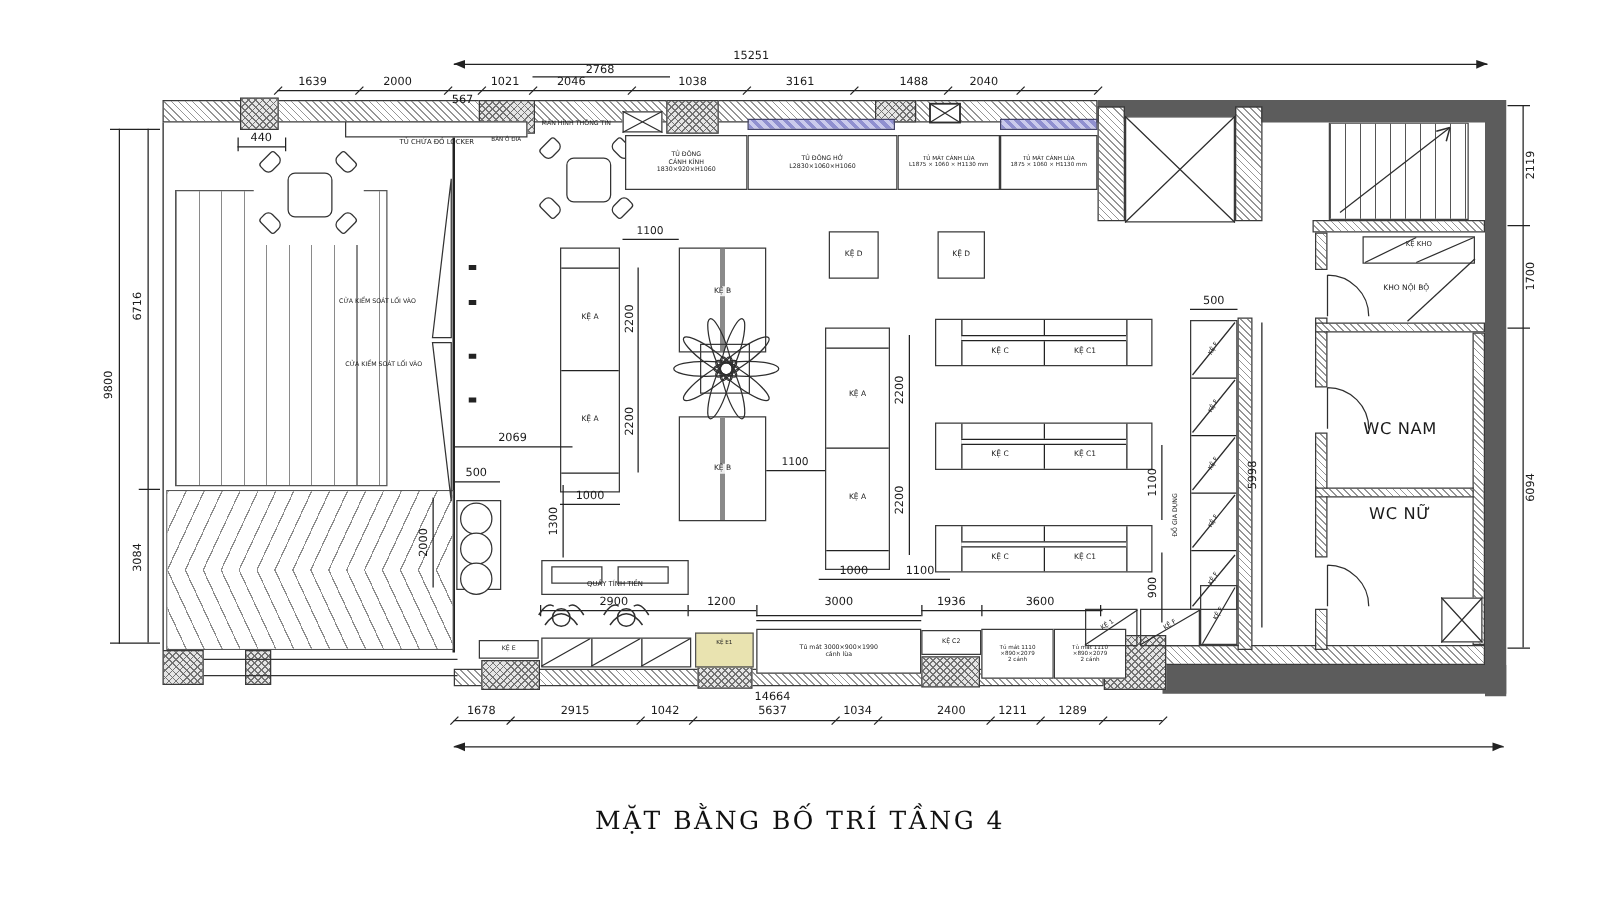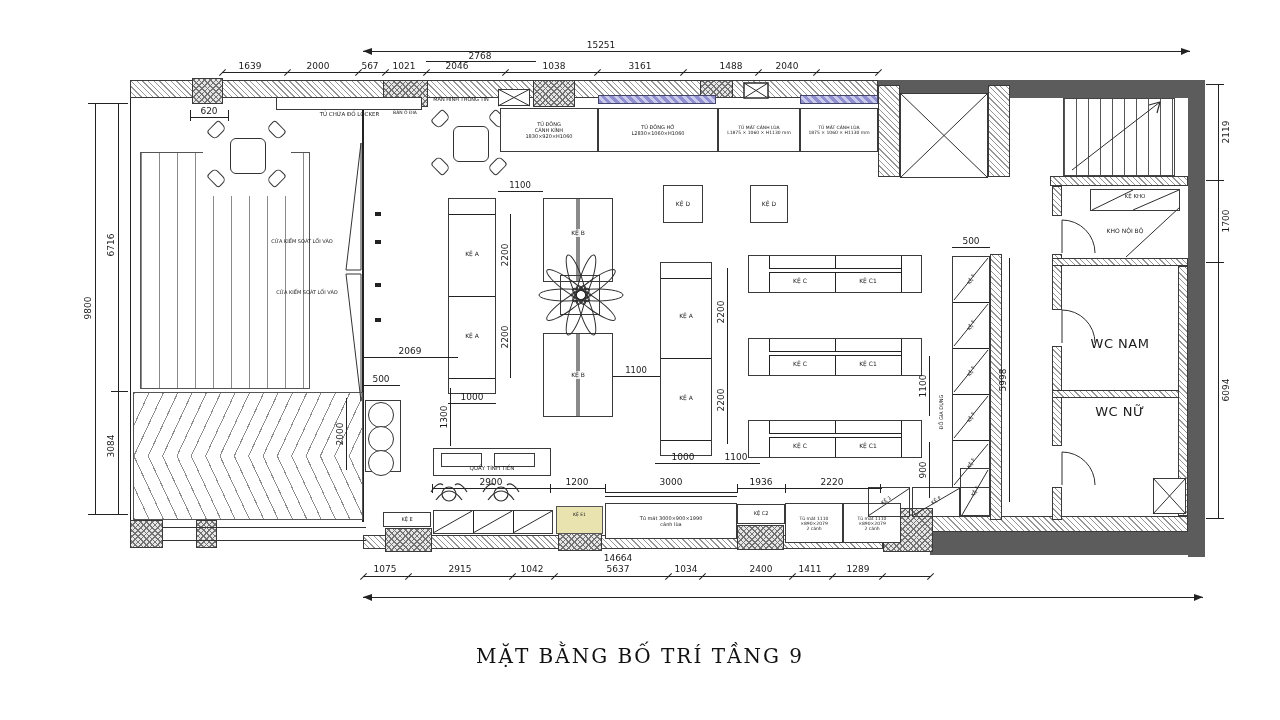--- a/index.html
+++ b/index.html
@@ -248,42 +248,42 @@
   <div class="box nobg" style="left:960px;top:468px;width:30px;height:48px;background:transparent"></div>
   <span class="r60" style="left:975px;top:491px">KỆ F</span>
 
   <div class="hl" style="left:363px;top:51px;width:827px"></div>
   <span class="dim" style="left:601px;top:41px">15251</span>
   <div class="hl" style="left:426px;top:61px;width:110px"></div>
   <span class="dim" style="left:480px;top:52px">2768</span>
   <div class="hl" style="left:222px;top:72px;width:656px"></div>
   <span class="dim" style="left:250px;top:62px">1639</span>
   <span class="dim" style="left:318px;top:62px">2000</span>
-  <span class="dim" style="left:370px;top:62px">567</span>
+  <span class="dim" style="left:370px;top:76px">567</span>
   <span class="dim" style="left:404px;top:62px">1021</span>
   <span class="dim" style="left:457px;top:62px">2046</span>
   <span class="dim" style="left:554px;top:62px">1038</span>
   <span class="dim" style="left:640px;top:62px">3161</span>
   <span class="dim" style="left:731px;top:62px">1488</span>
   <span class="dim" style="left:787px;top:62px">2040</span>
   <div class="tick" style="left:218px;top:72px"></div>
   <div class="tick" style="left:283px;top:72px"></div>
   <div class="tick" style="left:354px;top:72px"></div>
   <div class="tick" style="left:381px;top:72px"></div>
   <div class="tick" style="left:422px;top:72px"></div>
   <div class="tick" style="left:501px;top:72px"></div>
   <div class="tick" style="left:593px;top:72px"></div>
   <div class="tick" style="left:679px;top:72px"></div>
   <div class="tick" style="left:754px;top:72px"></div>
   <div class="tick" style="left:812px;top:72px"></div>
   <div class="tick" style="left:874px;top:72px"></div>
   <div class="hl" style="left:190px;top:117px;width:38px"></div>
   <div class="vl" style="left:190px;top:110px;height:11px"></div>
   <div class="vl" style="left:228px;top:110px;height:11px"></div>
-  <span class="dim" style="left:209px;top:107px">620</span>
+  <span class="dim" style="left:209px;top:107px">440</span>
 
   <div class="vl" style="left:95px;top:103px;height:412px"></div>
   <div class="vl" style="left:118px;top:103px;height:411px"></div>
   <div class="hl" style="left:88px;top:103px;width:40px"></div>
   <div class="hl" style="left:88px;top:514px;width:40px"></div>
   <div class="hl" style="left:111px;top:391px;width:17px"></div>
   <span class="dimv" style="left:88px;top:308px">9800</span>
   <span class="dimv" style="left:111px;top:245px">6716</span>
   <span class="dimv" style="left:111px;top:446px">3084</span>
 
@@ -331,51 +331,51 @@
   <div class="vl" style="left:929px;top:442px;height:56px"></div>
   <span class="dimv" style="left:923px;top:470px">900</span>
 
   <div class="hl" style="left:432px;top:488px;width:118px"></div>
   <div class="hl" style="left:550px;top:488px;width:55px"></div>
   <div class="hl" style="left:737px;top:488px;width:145px"></div>
   <span class="dim" style="left:491px;top:478px">2900</span>
   <span class="dim" style="left:577px;top:478px">1200</span>
   <span class="dim" style="left:671px;top:478px">3000</span>
   <span class="dim" style="left:761px;top:478px">1936</span>
-  <span class="dim" style="left:832px;top:478px">2220</span>
+  <span class="dim" style="left:832px;top:478px">3600</span>
   <div class="vl" style="left:432px;top:484px;height:9px"></div>
   <div class="vl" style="left:550px;top:484px;height:9px"></div>
   <div class="vl" style="left:605px;top:484px;height:9px"></div>
   <div class="vl" style="left:737px;top:484px;height:9px"></div>
   <div class="vl" style="left:785px;top:484px;height:9px"></div>
   <div class="vl" style="left:880px;top:484px;height:9px"></div>
 
   <div class="hl" style="left:363px;top:576px;width:567px"></div>
-  <span class="dim" style="left:385px;top:565px">1075</span>
+  <span class="dim" style="left:385px;top:565px">1678</span>
   <span class="dim" style="left:460px;top:565px">2915</span>
   <span class="dim" style="left:532px;top:565px">1042</span>
   <span class="dim" style="left:618px;top:565px">5637</span>
   <span class="dim" style="left:686px;top:565px">1034</span>
   <span class="dim" style="left:761px;top:565px">2400</span>
-  <span class="dim" style="left:810px;top:565px">1411</span>
+  <span class="dim" style="left:810px;top:565px">1211</span>
   <span class="dim" style="left:858px;top:565px">1289</span>
   <div class="tick" style="left:359px;top:576px"></div>
   <div class="tick" style="left:404px;top:576px"></div>
   <div class="tick" style="left:508px;top:576px"></div>
   <div class="tick" style="left:550px;top:576px"></div>
   <div class="tick" style="left:664px;top:576px"></div>
   <div class="tick" style="left:698px;top:576px"></div>
   <div class="tick" style="left:788px;top:576px"></div>
   <div class="tick" style="left:828px;top:576px"></div>
   <div class="tick" style="left:878px;top:576px"></div>
   <div class="tick" style="left:926px;top:576px"></div>
   <div class="hl" style="left:363px;top:597px;width:840px"></div>
   <span class="dim" style="left:618px;top:554px">14664</span>
 
-  <div id="title">MẶT BẰNG BỐ TRÍ TẦNG 9</div>
+  <div id="title">MẶT BẰNG BỐ TRÍ TẦNG 4</div>
 
   <svg class="overlay" width="1280" height="720" viewBox="0 0 1280 720">
     <g stroke="#2e2e2e" stroke-width="1" fill="none">
       <path d="M900,93 L988,178 M988,93 L900,178"></path>
     </g>
     <g stroke="#2e2e2e" stroke-width="1" fill="none">
       <rect x="744" y="83" width="24" height="15" fill="#fff" stroke-width="1.5"></rect>
       <path d="M744,83 L768,98 M768,83 L744,98"></path>
       <path d="M498,89 L530,106 M530,89 L498,106"></path>
       <path d="M1153,478 L1186,514 M1186,478 L1153,514"></path>

